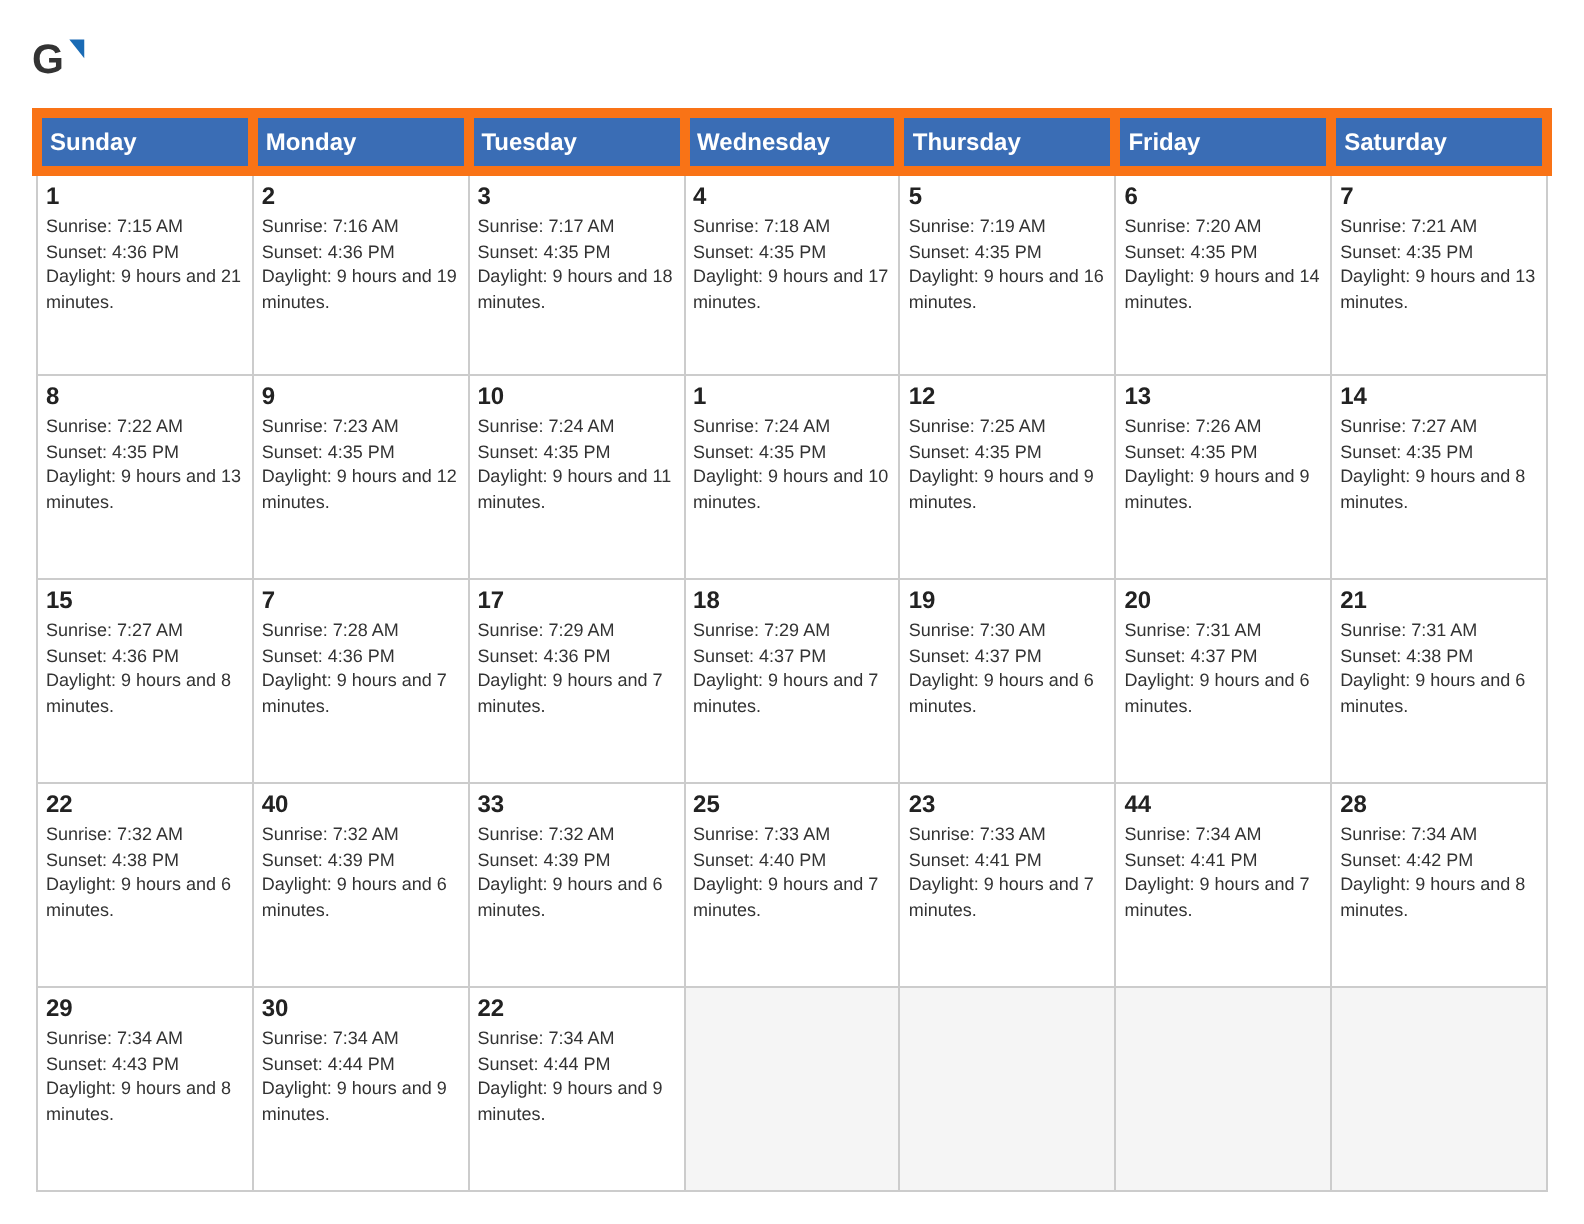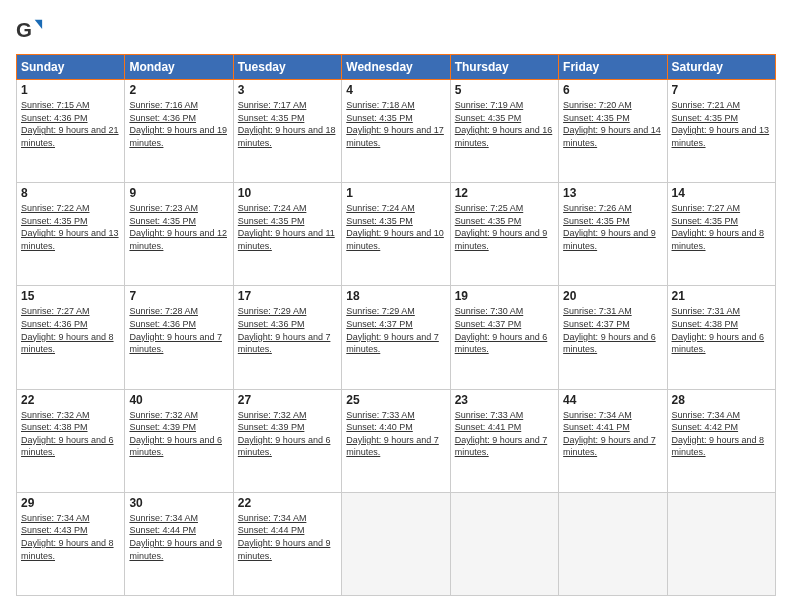--- a/index.html
+++ b/index.html
@@ -59,21 +59,21 @@
       width: 100%;
       table-layout: fixed;
     }
     .calendar th {
       background: #3a6db5;
       color: white;
       font-size: 12px;
       font-weight: bold;
       padding: 5px 4px;
       text-align: left;
-      border: 1px solid #f97316;
+      border: 5px solid #f97316;
     }
     .calendar td {
       border: 1px solid #ccc;
       vertical-align: top;
       padding: 3px 4px;
       font-size: 9.5px;
       color: #333;
       height: 82px;
     }
     .calendar td.empty {
@@ -83,21 +83,20 @@
       font-size: 12px;
       font-weight: bold;
       color: #222;
       display: block;
       margin-bottom: 2px;
     }
     .day-info {
       font-size: 9px;
       line-height: 1.4;
       color: #333;
-      text-decoration: underline;
     }
   </style>
 </head>
 <body>
 
 <div class="page">
   <div class="header">
     <div class="logo">
       <svg class="logo-icon" viewBox="0 0 30 30" xmlns="http://www.w3.org/2000/svg">
         <text x="0" y="22" font-size="22" font-weight="bold" fill="#333" font-family="Arial">G</text>
@@ -222,21 +221,21 @@
         <tr>
           <td>
             <span class="day-number">22</span>
             <div class="day-info">Sunrise: 7:32 AM<br>Sunset: 4:38 PM<br>Daylight: 9 hours and 6 minutes.</div>
           </td>
           <td>
             <span class="day-number">40</span>
             <div class="day-info">Sunrise: 7:32 AM<br>Sunset: 4:39 PM<br>Daylight: 9 hours and 6 minutes.</div>
           </td>
           <td>
-            <span class="day-number">27</span>
+            <span class="day-number">33</span>
             <div class="day-info">Sunrise: 7:32 AM<br>Sunset: 4:39 PM<br>Daylight: 9 hours and 6 minutes.</div>
           </td>
           <td>
             <span class="day-number">25</span>
             <div class="day-info">Sunrise: 7:33 AM<br>Sunset: 4:40 PM<br>Daylight: 9 hours and 7 minutes.</div>
           </td>
           <td>
             <span class="day-number">23</span>
             <div class="day-info">Sunrise: 7:33 AM<br>Sunset: 4:41 PM<br>Daylight: 9 hours and 7 minutes.</div>
           </td>

